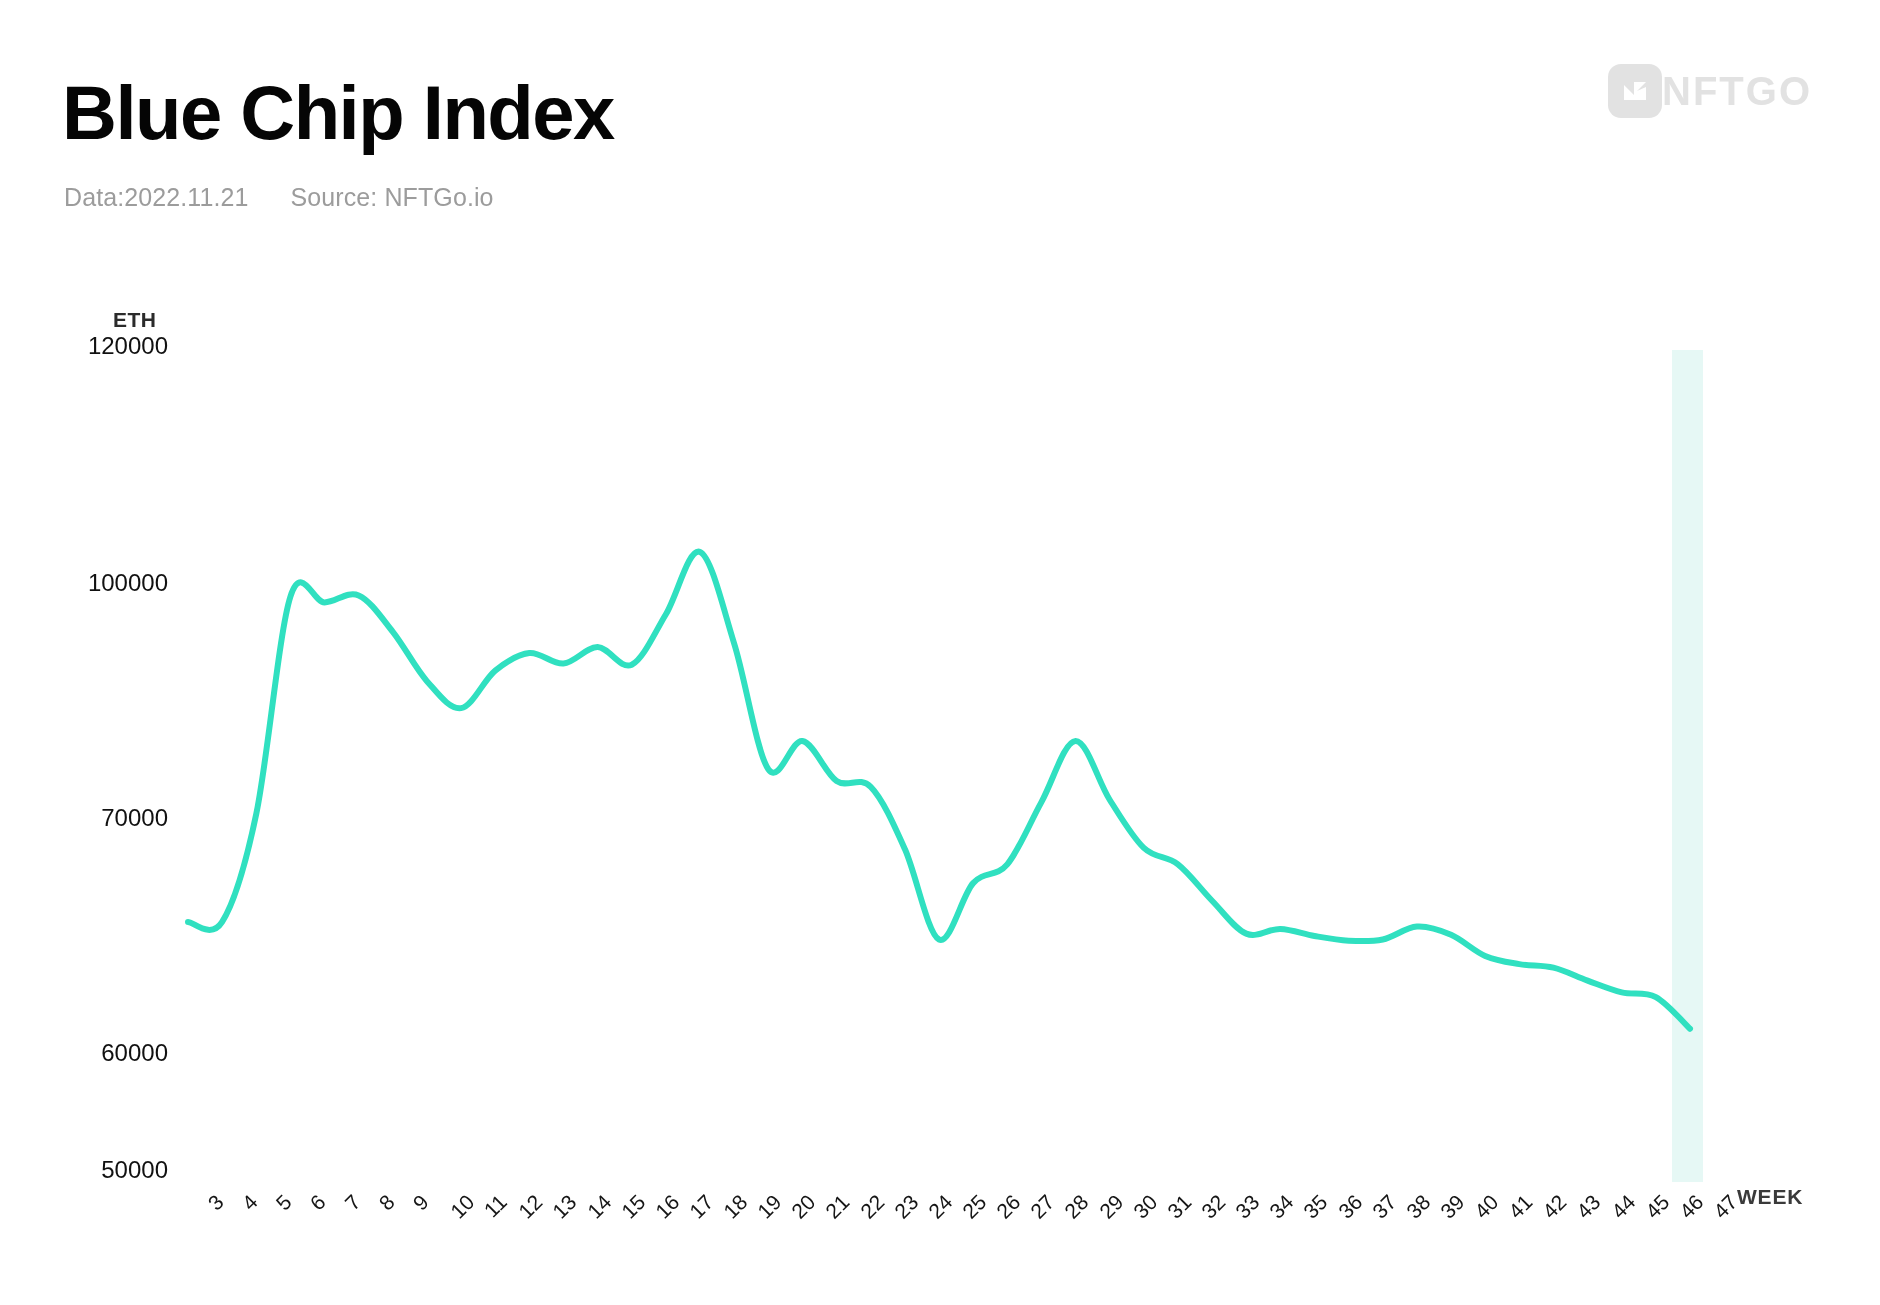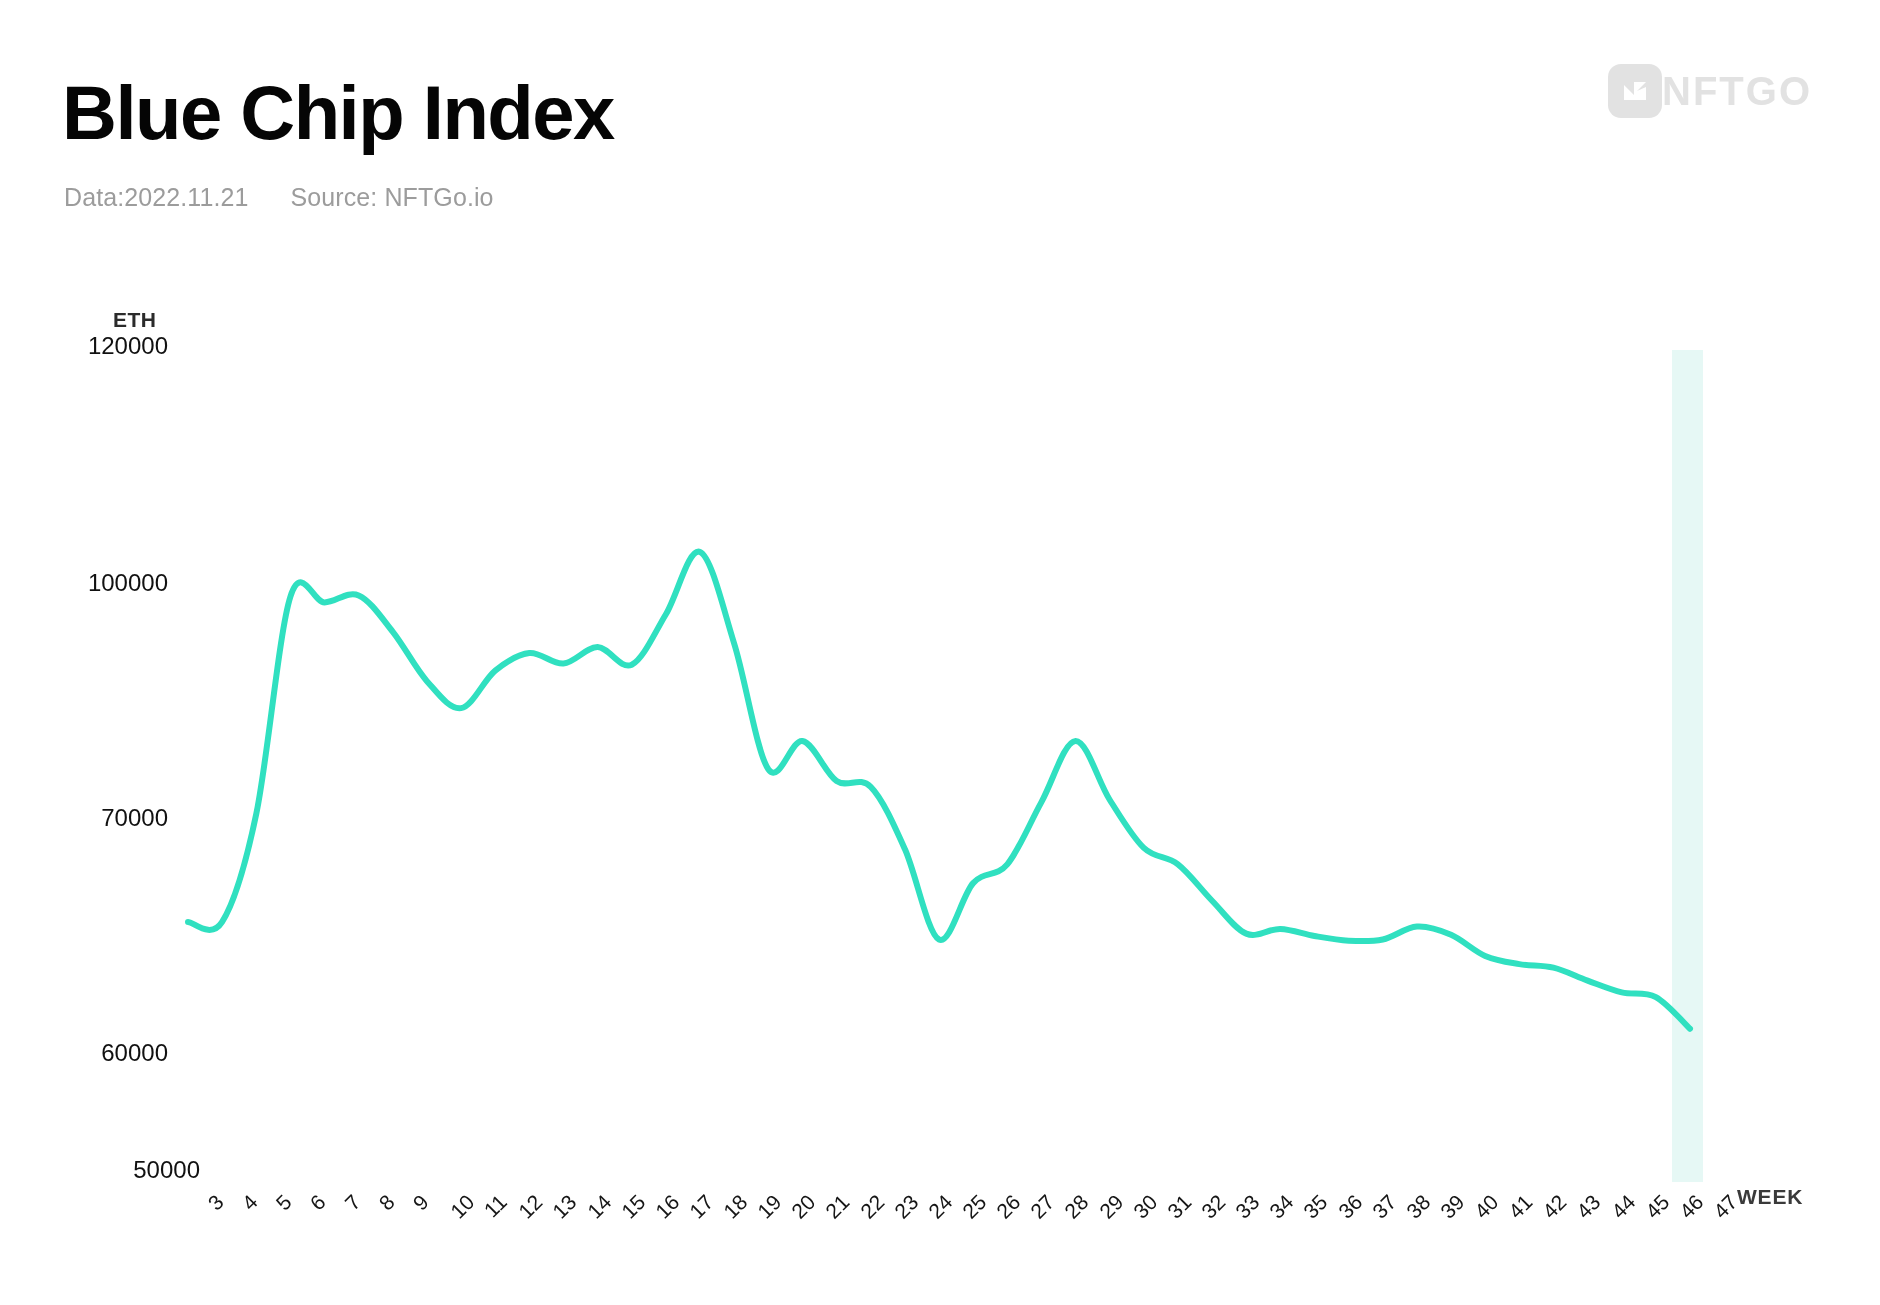--- a/index.html
+++ b/index.html
@@ -163,21 +163,21 @@
 
   <div id="highlight-band" style="background: rgb(230, 248, 245);"></div>
 
   <div id="axis-unit-label">ETH</div>
 
   <div id="y-tick-labels">
       <div class="y-tick-label" style="top: 332px; left: 0px; width: 168px;">120000</div>
       <div class="y-tick-label" style="top: 568.857px; left: 0px; width: 168px;">100000</div>
       <div class="y-tick-label" style="top: 803.714px; left: 0px; width: 168px;">70000</div>
       <div class="y-tick-label" style="top: 1038.57px; left: 0px; width: 168px; text-align: right;">60000</div>
-      <div class="y-tick-label" style="top: 1156px; left: 0px; width: 168px; padding-left: 32px;">50000</div>
+      <div class="y-tick-label" style="top: 1156px; left: 0px; width: 168px;">50000</div>
     </div>
   <div id="x-tick-labels">
       <div class="x-tick-label" style="left: 200px; top: 1190px;">3</div>
       <div class="x-tick-label" style="left: 234.136px; top: 1190px;">4</div>
       <div class="x-tick-label" style="left: 268.273px; top: 1190px;">5</div>
       <div class="x-tick-label" style="left: 302.409px; top: 1190px;">6</div>
       <div class="x-tick-label" style="left: 336.545px; top: 1190px;">7</div>
       <div class="x-tick-label" style="left: 370.682px; top: 1190px;">8</div>
       <div class="x-tick-label" style="left: 404.818px; top: 1190px;">9</div>
       <div class="x-tick-label" style="left: 438.955px; top: 1190px;">10</div>

